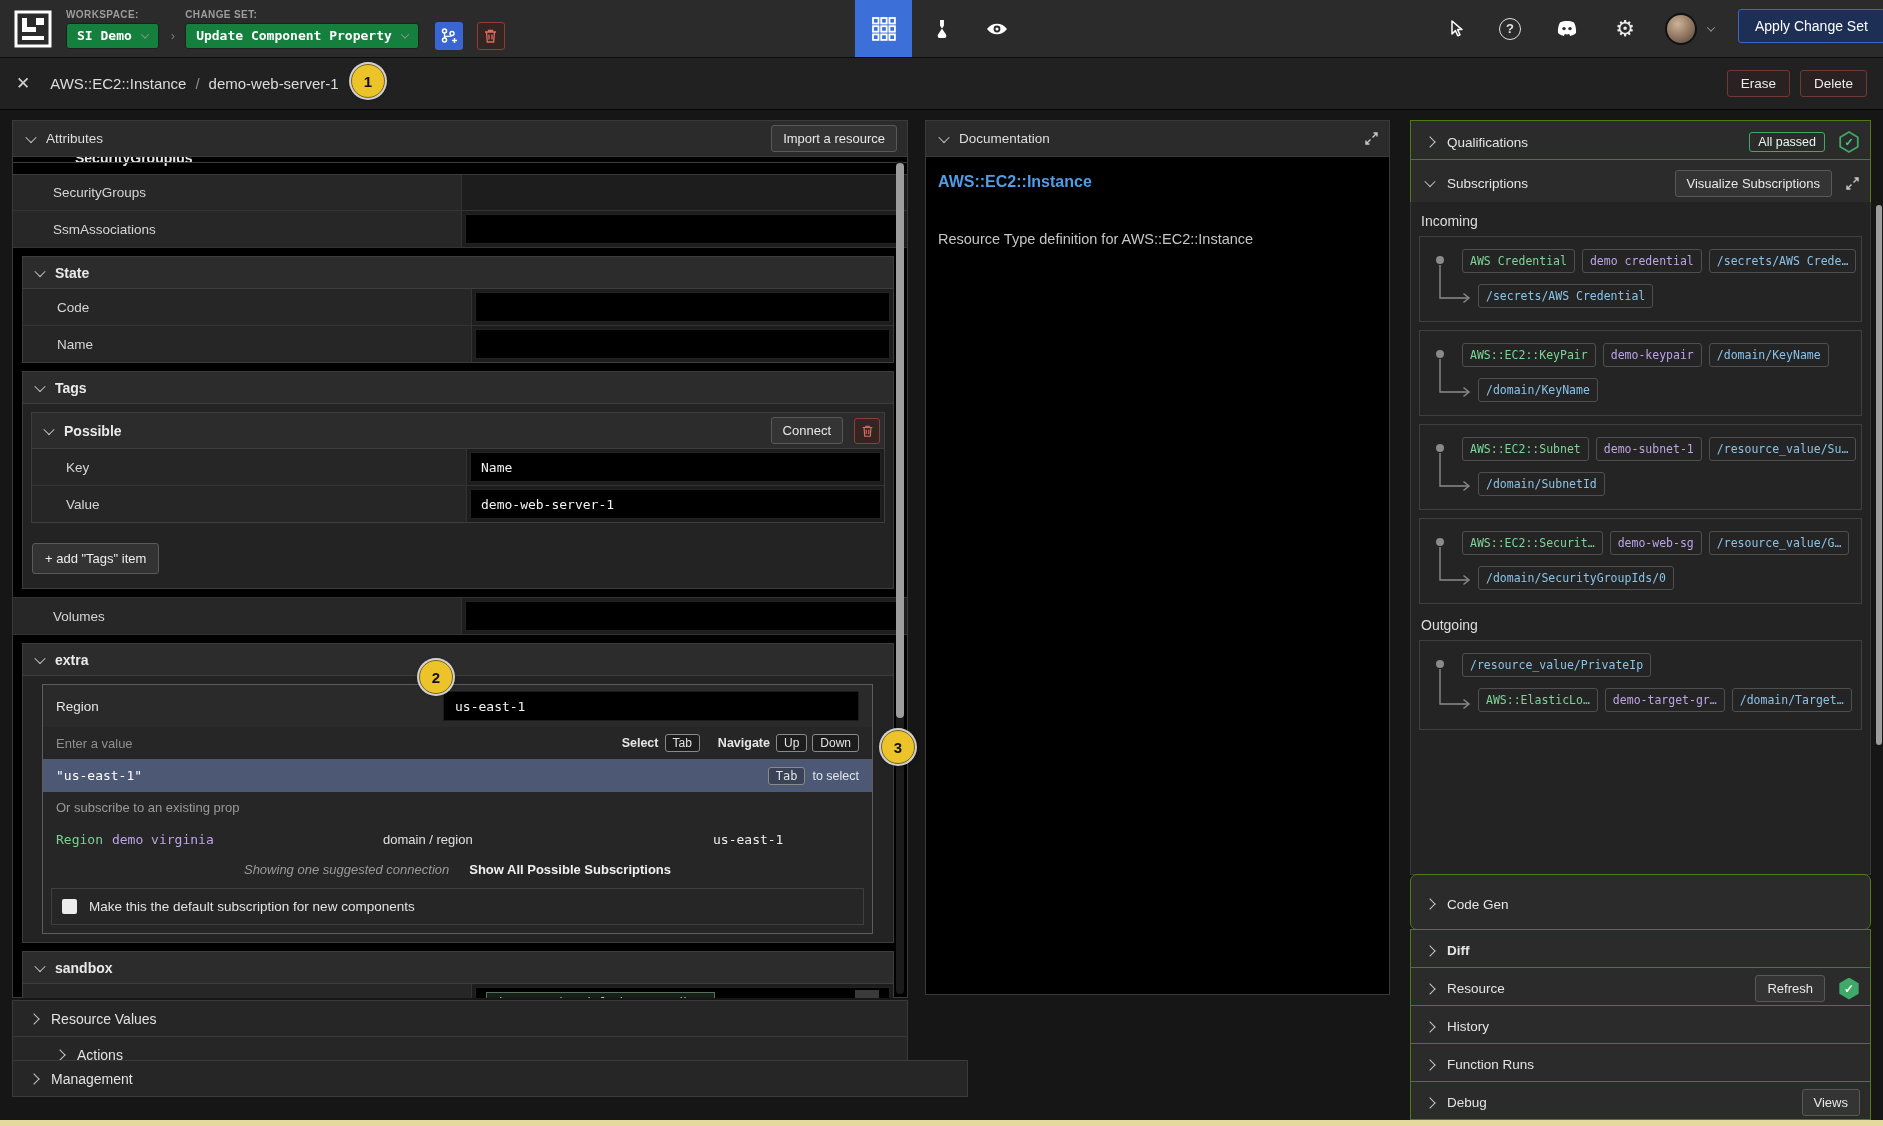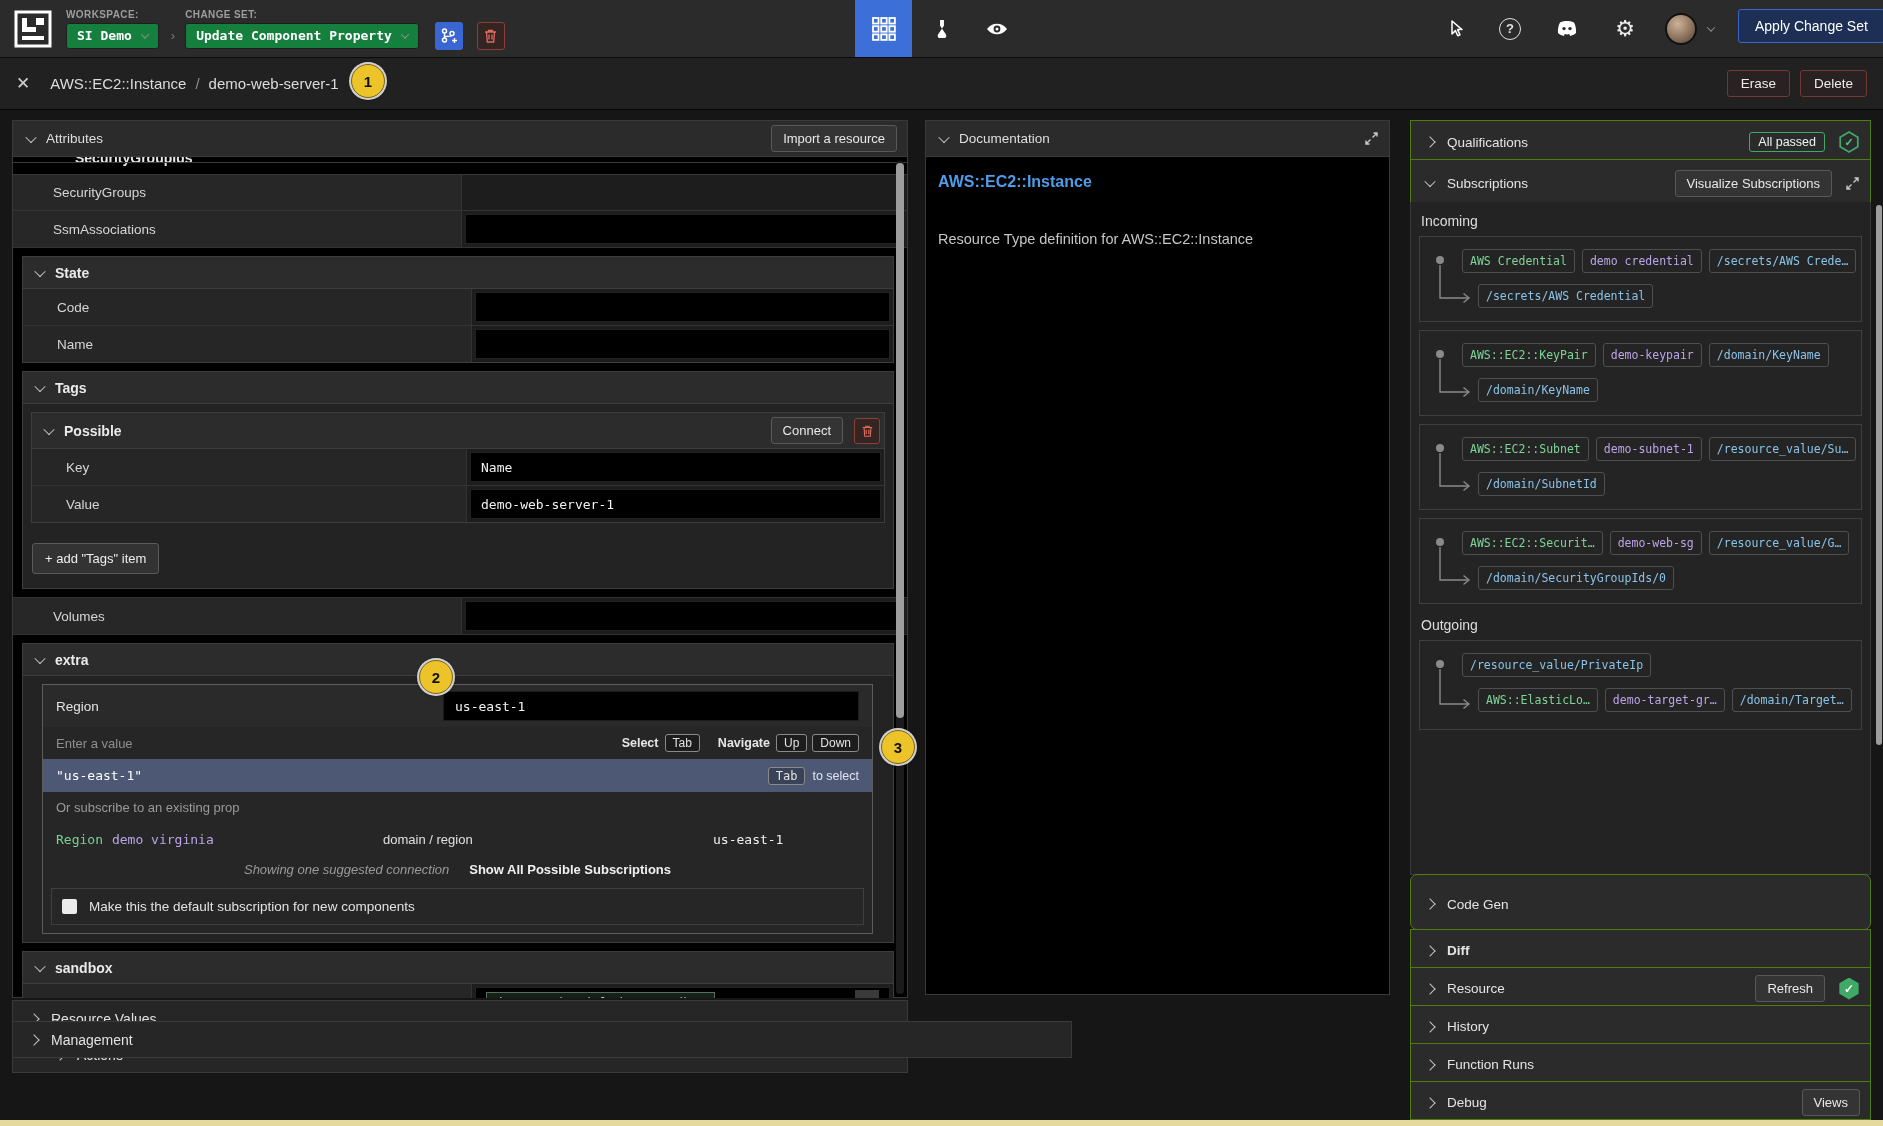--- a/index.html
+++ b/index.html
@@ -390,21 +390,21 @@
 </div>
 
 <div class="abs collrow" style="left:12px; top:1000px; width:896px; height:37px;">
   <span class="chv right"></span>
   <span>Resource Values</span>
 </div>
 <div class="abs collrow" style="left:12px; top:1036px; width:896px; height:37px;padding-left:43px;">
   <span class="chv right"></span>
   <span>Actions</span>
 </div>
-<div class="abs collrow" style="left:12px; top:1021px; width:1060px; height:37px;">
+<div class="abs collrow" style="left:12px; top:1060px; width:956px; height:37px;">
   <span class="chv right"></span>
   <span>Management</span>
 </div>
 
 <div class="abs panel" style="left:925px; top:120px; width:465px; height:875px;">
   <div class="phead">
     <span class="chv down"></span>
     <span>Documentation</span>
     <span class="spacer"></span>
     <span style="cursor:pointer;">

